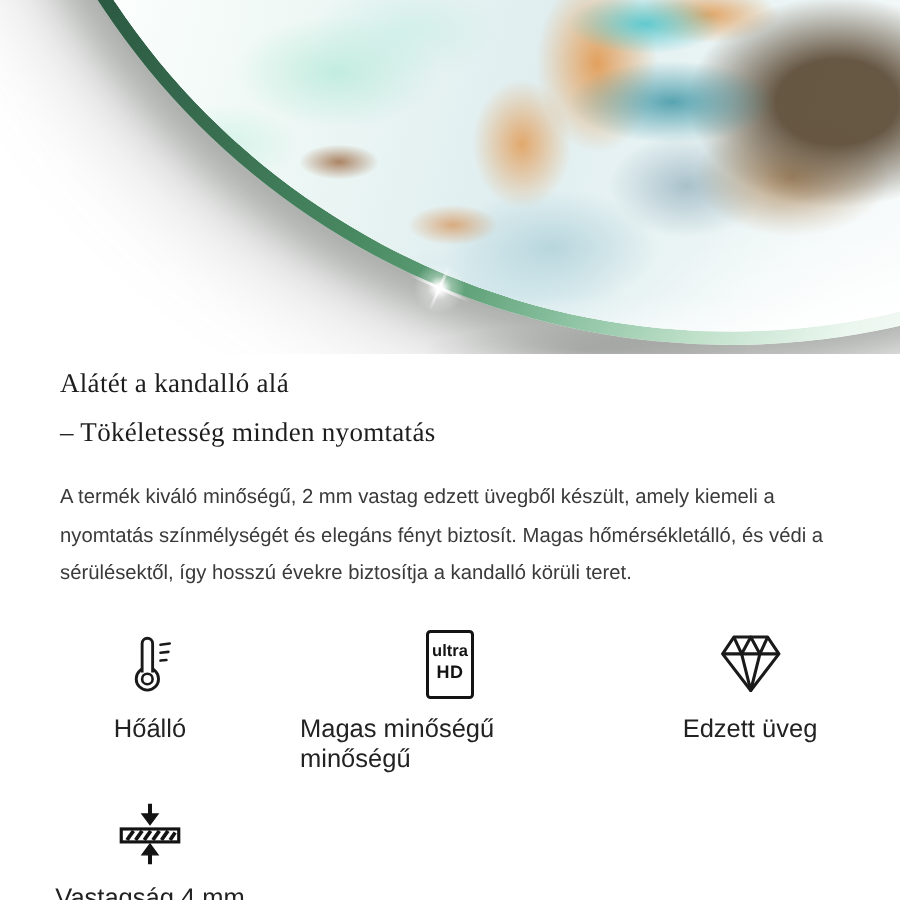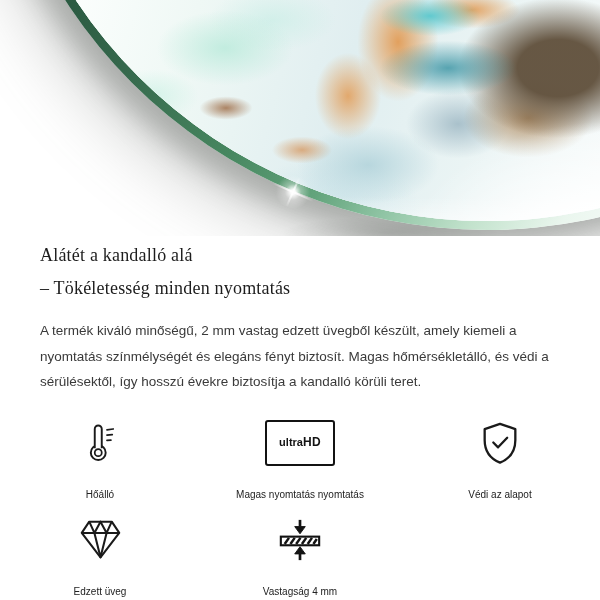--- a/index.html
+++ b/index.html
@@ -56,25 +56,25 @@
   .content { padding:0 40px; }
   .page-title { font-family:"Liberation Serif", serif; font-weight:400;
     font-size:18px; line-height:33px; color:#1d1d1d; letter-spacing:0.2px; margin-top:3px; }
   .page-title span { display:block; }
   .description { margin-top:13px; width:522px; font-size:13.5px; line-height:25.5px; color:#3a3a3a; }
 
   
   .features { display:grid; grid-template-columns:1fr 1fr 1fr; row-gap:15px; margin-top:23px; width:600px; }
   .feature { display:flex; flex-direction:column; align-items:center; }
   .icon-box { height:50px; display:flex; align-items:center; justify-content:center; }
-  .feature-label { margin-top:21px; font-size:10px; color:#222; }
+  .feature-label { margin-top:8px; font-size:17px; color:#222; }
   svg { display:block; }
 
-  .uhd-box { width:70px; height:46px; border:2.6px solid #131313; border-radius:3px;
-    display:flex; flex-direction:row; align-items:center; justify-content:center; color:#131313; }
+  .uhd-box { width:32px; height:46px; border:2.6px solid #131313; border-radius:3px;
+    display:flex; flex-direction:column; align-items:center; justify-content:center; color:#131313; }
   .uhd-top { font-size:11px; font-weight:700; line-height:11px; }
   .uhd-bottom { font-size:12px; font-weight:700; line-height:17px; letter-spacing:0.3px; }
 </style>
 </head>
 <body>
 
 <div class="hero">
   <div class="under-shadow"></div>
   <div class="glass-edge">
     <div class="glass-face">
@@ -110,32 +110,23 @@
     <div class="feature-label">Hőálló</div>
   </div>
 
   <div class="feature">
     <div class="icon-box">
       <div class="uhd-box">
         <span class="uhd-top">ultra</span>
         <span class="uhd-bottom">HD</span>
       </div>
     </div>
-    <div class="feature-label">Magas nyomtatás nyomtatás</div>
+    <div class="feature-label">Magas minőségű minőségű</div>
   </div>
 
-  <div class="feature">
-    <div class="icon-box">
-      <svg viewBox="0 0 48 48" width="46" height="48" fill="none" stroke="#1a1a1a" stroke-width="2.4" stroke-linejoin="round">
-        <path d="M24 4 L40 9.5 V21 C40 33.5 33.5 40.5 24 44.5 C14.5 40.5 8 33.5 8 21 V9.5 Z"></path>
-        <path d="M17 23.5 L22 28.5 L31.5 18.5" stroke-linecap="round"></path>
-      </svg>
-    </div>
-    <div class="feature-label">Védi az alapot</div>
-  </div>
 
   <div class="feature">
     <div class="icon-box">
       <svg viewBox="0 0 48 48" width="47" height="45" fill="none" stroke="#1a1a1a" stroke-width="2.2" stroke-linejoin="round">
         <path d="M12 5 H36 L44 17 L24 43 L4 17 Z"></path>
         <path d="M4 17 H44"></path>
         <path d="M12 5 L17.5 17 L24 5 L30.5 17 L36 5"></path>
         <path d="M17.5 17 L24 43 L30.5 17"></path>
       </svg>
     </div>

